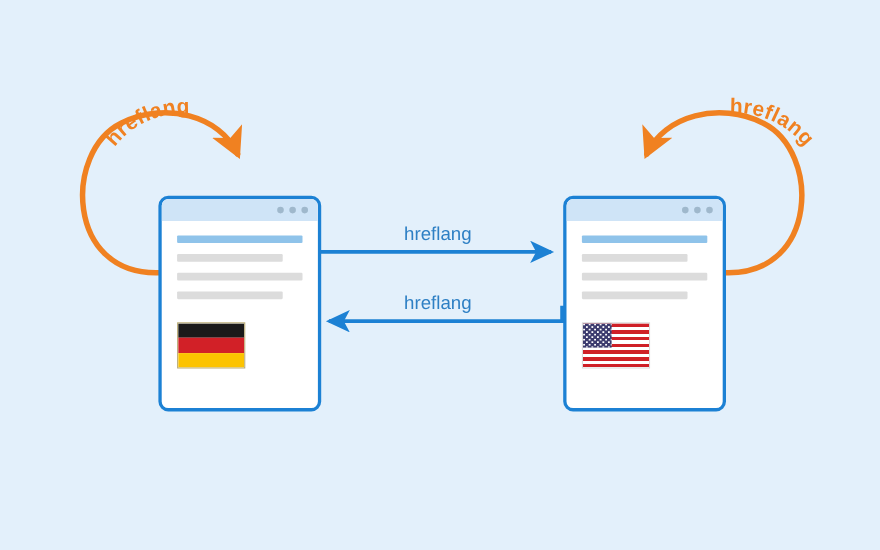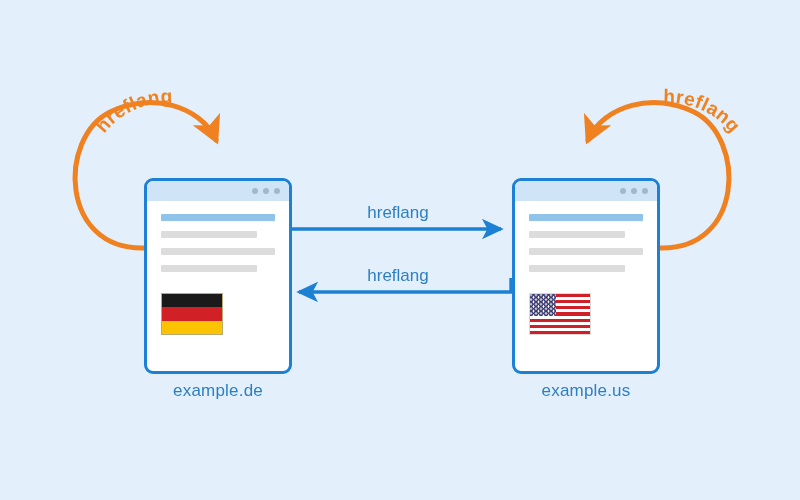--- a/index.html
+++ b/index.html
@@ -204,21 +204,20 @@
       <div class="line g1"></div>
       <div class="line g2"></div>
       <div class="line g3"></div>
     </div>
     <div class="flag flag-de">
       <div class="band b-black"></div>
       <div class="band b-red"></div>
       <div class="band b-gold"></div>
     </div>
   </div>
-  <div class="card-label" id="label-de">example.de</div>
 
   <div class="card" id="card-us">
     <div class="card-titlebar">
       <div class="dots">
         <span class="dot"></span>
         <span class="dot"></span>
         <span class="dot"></span>
       </div>
     </div>
     <div class="card-body">
@@ -227,18 +226,17 @@
       <div class="line g2"></div>
       <div class="line g3"></div>
     </div>
     <div class="flag flag-us">
       <div class="stripes"></div>
       <div class="canton">
         <div class="stars"></div>
       </div>
     </div>
   </div>
-  <div class="card-label" id="label-us">example.us</div>
 
   <div class="conn-label" id="conn-label-top">hreflang</div>
   <div class="conn-label" id="conn-label-bottom">hreflang</div>
 
 </div>
 
 </body></html>

